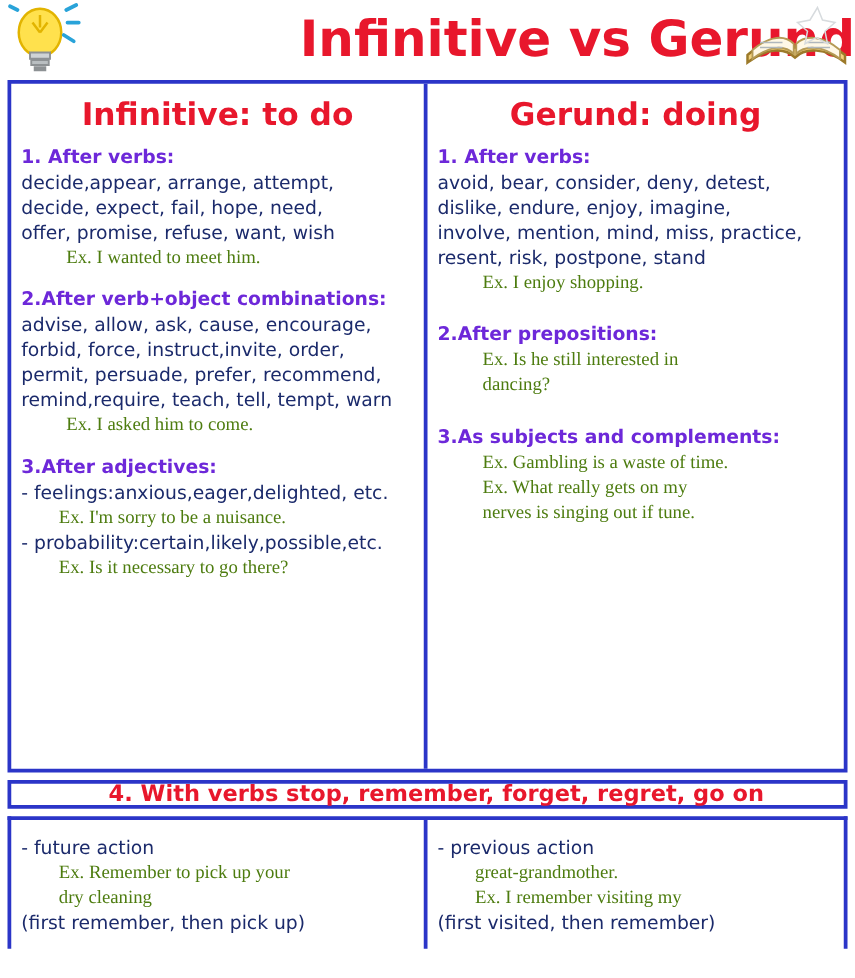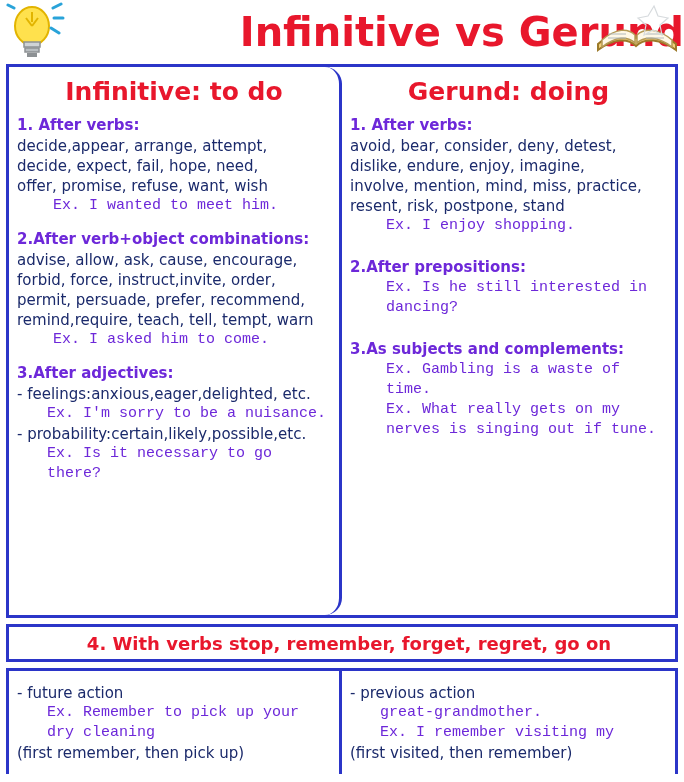--- a/index.html
+++ b/index.html
@@ -56,21 +56,20 @@
     display: flex;
     margin: 0 6px;
     border: 3px solid #2b35c8;
     box-sizing: border-box;
     height: 554px;
   }
   .col {
     box-sizing: border-box;
     padding: 6px 8px 4px 8px;
     position: relative;
-    border-radius: 17px;
   }
   .col.left {
     width: 50%;
     border-right: 3px solid #2b35c8;
   }
   .col.right {
     width: 50%;
   }
   .col-head {
     text-align: center;
@@ -88,35 +87,35 @@
     font-family: "DejaVu Sans", sans-serif;
   }
   .body-line {
     color: #1b2a6b;
     font-size: 15px;
     line-height: 20px;
     font-family: "DejaVu Sans", sans-serif;
     white-space: nowrap;
   }
   .ex {
-    color: #6d28d9;
+    color: #4d7c0f;
     font-size: 15px;
     line-height: 20px;
     padding-left: 36px;
-    font-family: Liberation Mono, monospace;
+    font-family: Liberation Serif, serif;
   }
   .ex.tight { padding-left: 30px; }
   .gap-md { height: 14px; }
   .gap-lg { height: 22px; }
   
   .banner {
     margin: 6px 6px 0 6px;
     border: 3px solid #2b35c8;
     box-sizing: border-box;
-    height: 38px;
+    height: 23px;
     display: flex;
     align-items: center;
     justify-content: center;
     padding-left: 14px;
   }
   .banner-text {
     color: #e8172c;
     font-weight: bold;
     font-size: 18px;
     font-family: "DejaVu Sans", sans-serif;

